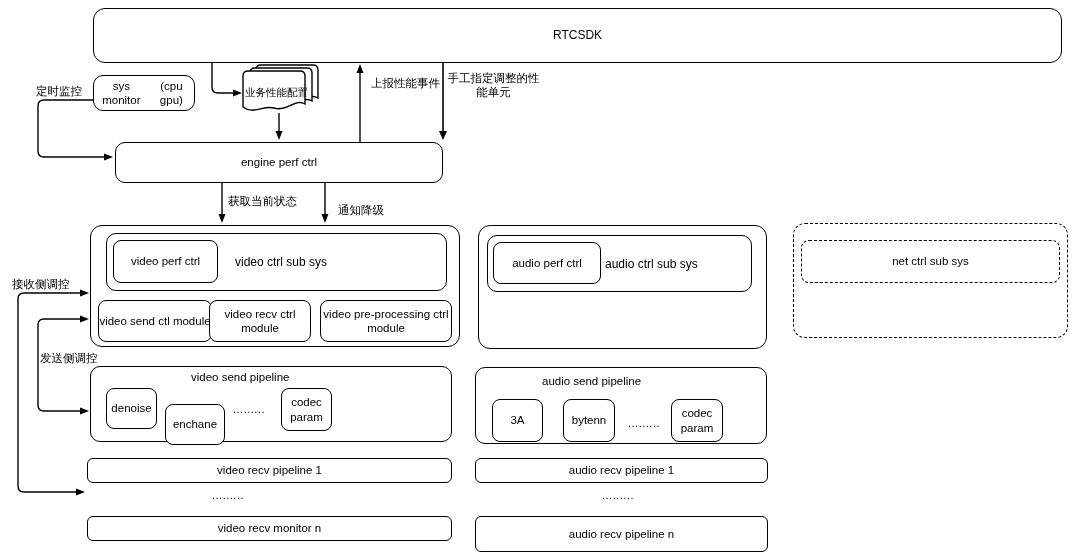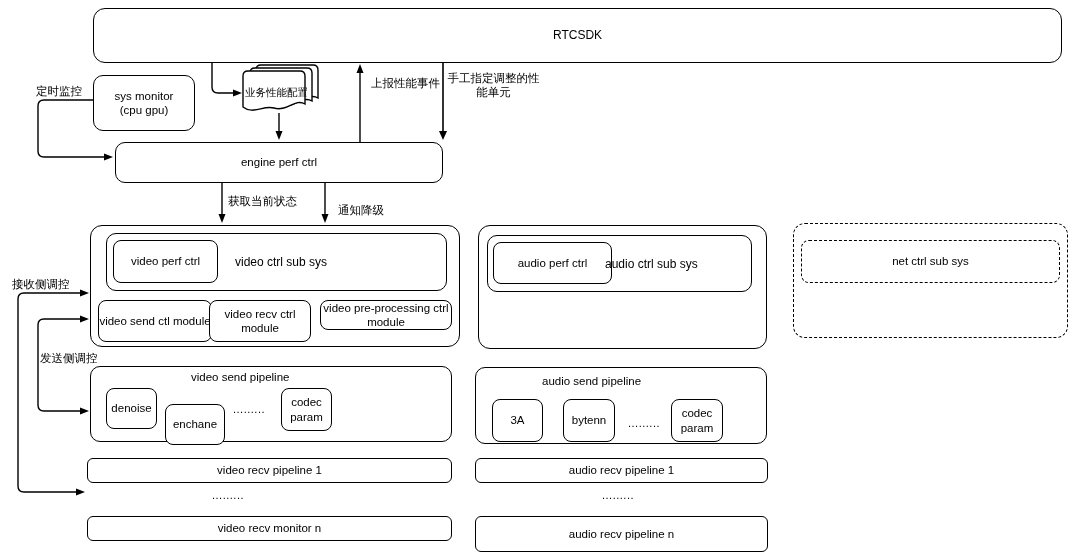--- a/index.html
+++ b/index.html
@@ -48,48 +48,48 @@
 </style>
 </head>
 <body>
 
 <div id="canvas">
 
   <div class="bx ctr" style="left:93px;top:8px;width:969px;height:55px;font-size:12px;">
     <span>RTCSDK</span>
   </div>
 
-  <div class="bx" style="left:93px;top:75px;width:102px;height:56px;border-radius:10px;flex-direction:column;">
+  <div class="bx" style="left:93px;top:75px;width:102px;height:36px;border-radius:10px;">
     <span>sys monitor</span>
     <span>(cpu gpu)</span>
   </div>
 
   <div class="bx" style="left:115px;top:142px;width:328px;height:41px;border-radius:10px;">
     <span>engine perf ctrl</span>
   </div>
 
   <div class="bx ctr" style="left:90px;top:225px;width:370px;height:122px;"></div>
   <div class="bx" style="left:106px;top:233px;width:341px;height:58px;border-radius:10px;"></div>
   <div class="bx" style="left:113px;top:240px;width:105px;height:43px;">
     <span>video perf ctrl</span>
   </div>
   <div class="subsys-label" style="left:235px;top:233px;height:58px;">video ctrl sub sys</div>
   <div class="bx" style="left:98px;top:300px;width:114px;height:42px;">
     <span>video send ctl module</span>
   </div>
   <div class="bx" style="left:209px;top:300px;width:102px;height:42px;">
     <span>video recv ctrl module</span>
   </div>
-  <div class="bx" style="left:320px;top:300px;width:132px;height:30px;">
+  <div class="bx" style="left:320px;top:300px;width:132px;height:42px;">
     <span>video pre-processing ctrl module</span>
   </div>
 
   <div class="bx ctr" style="left:478px;top:225px;width:289px;height:124px;"></div>
   <div class="bx" style="left:487px;top:235px;width:265px;height:57px;border-radius:10px;"></div>
-  <div class="bx" style="left:493px;top:242px;width:119px;height:42px;">
+  <div class="bx" style="left:493px;top:242px;width:108px;height:42px;">
     <span>audio perf ctrl</span>
   </div>
   <div class="subsys-label" style="left:605px;top:235px;height:57px;">audio ctrl sub sys</div>
 
   <div class="bx ctr dashed" style="left:793px;top:223px;width:275px;height:115px;"></div>
   <div class="bx dashed" style="left:801px;top:240px;width:259px;height:43px;">
     <span>net ctrl sub sys</span>
   </div>
 
   <div class="bx" style="left:90px;top:366px;width:362px;height:76px;border-radius:10px;"></div>

